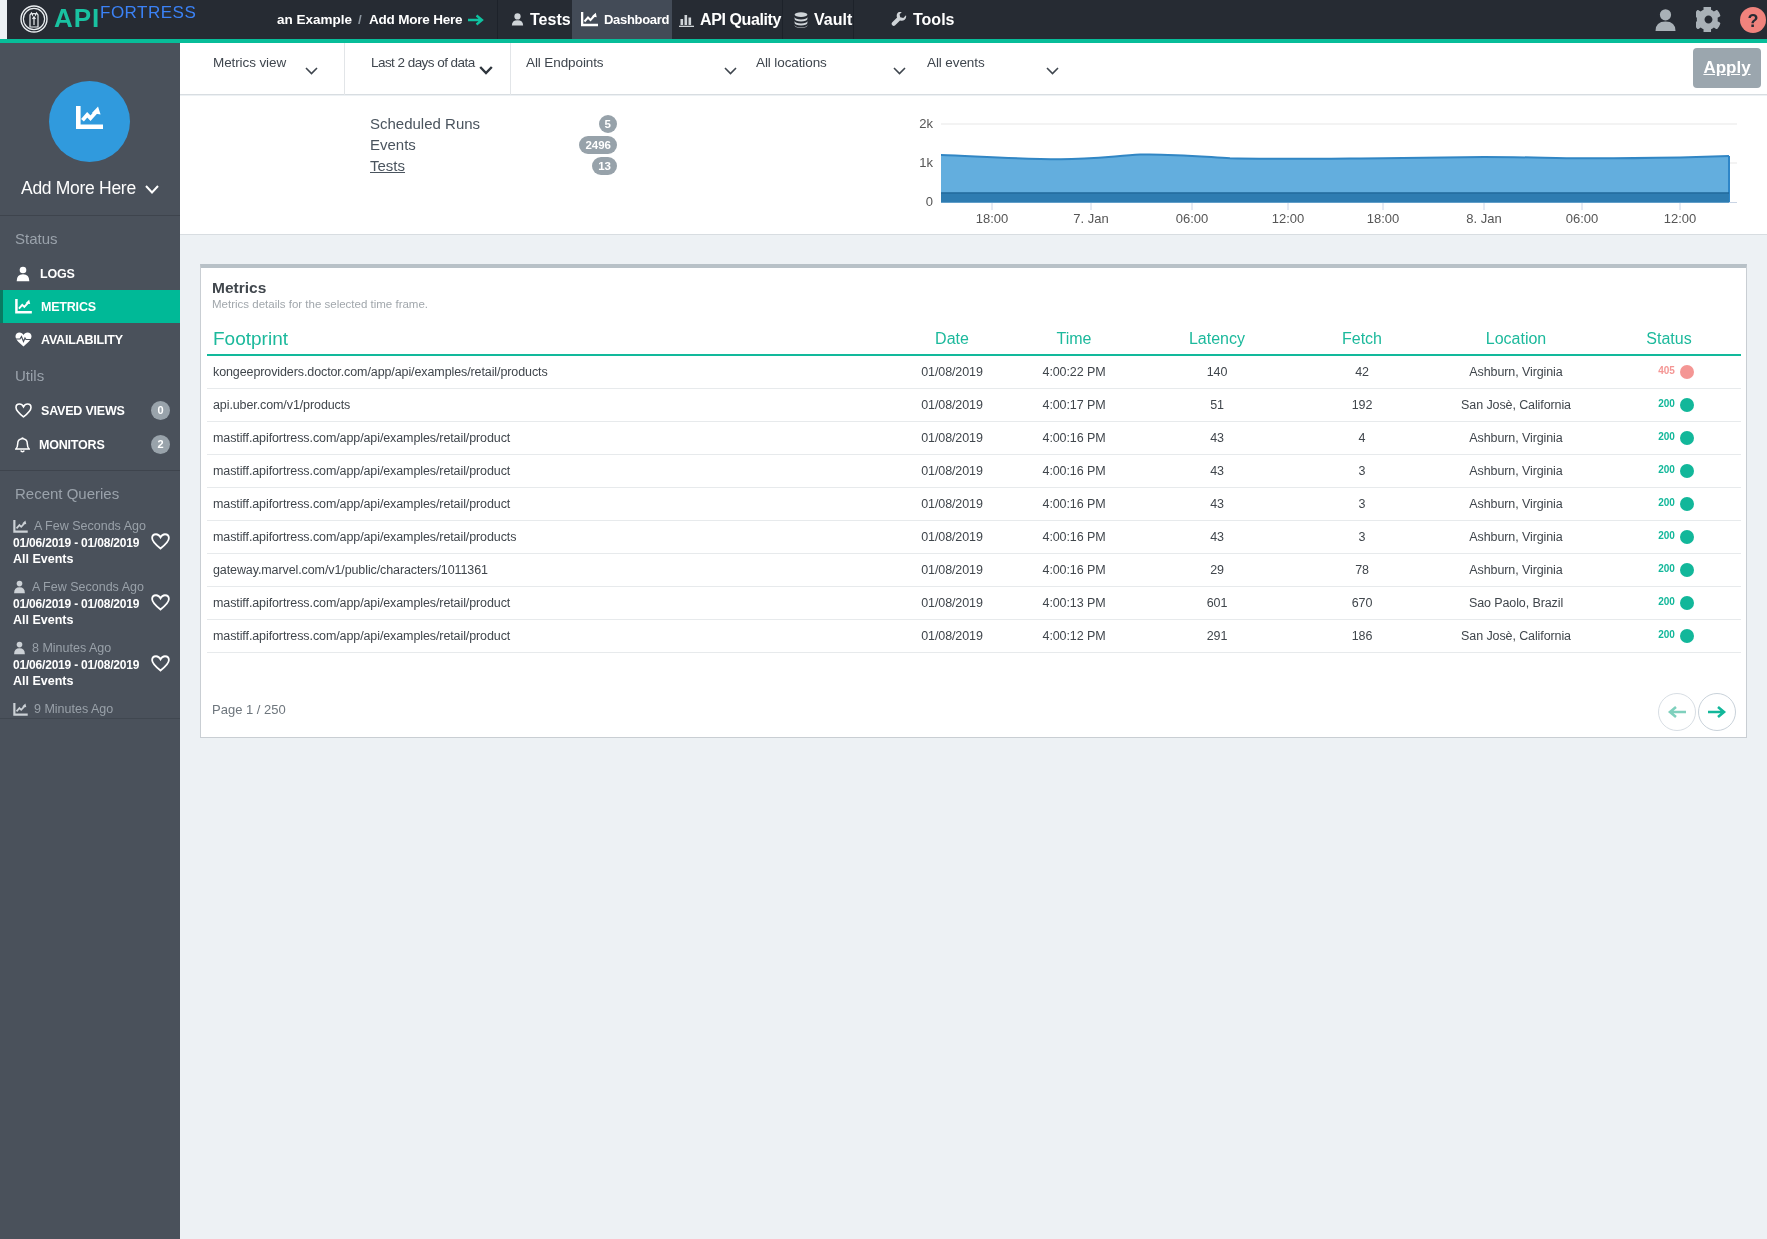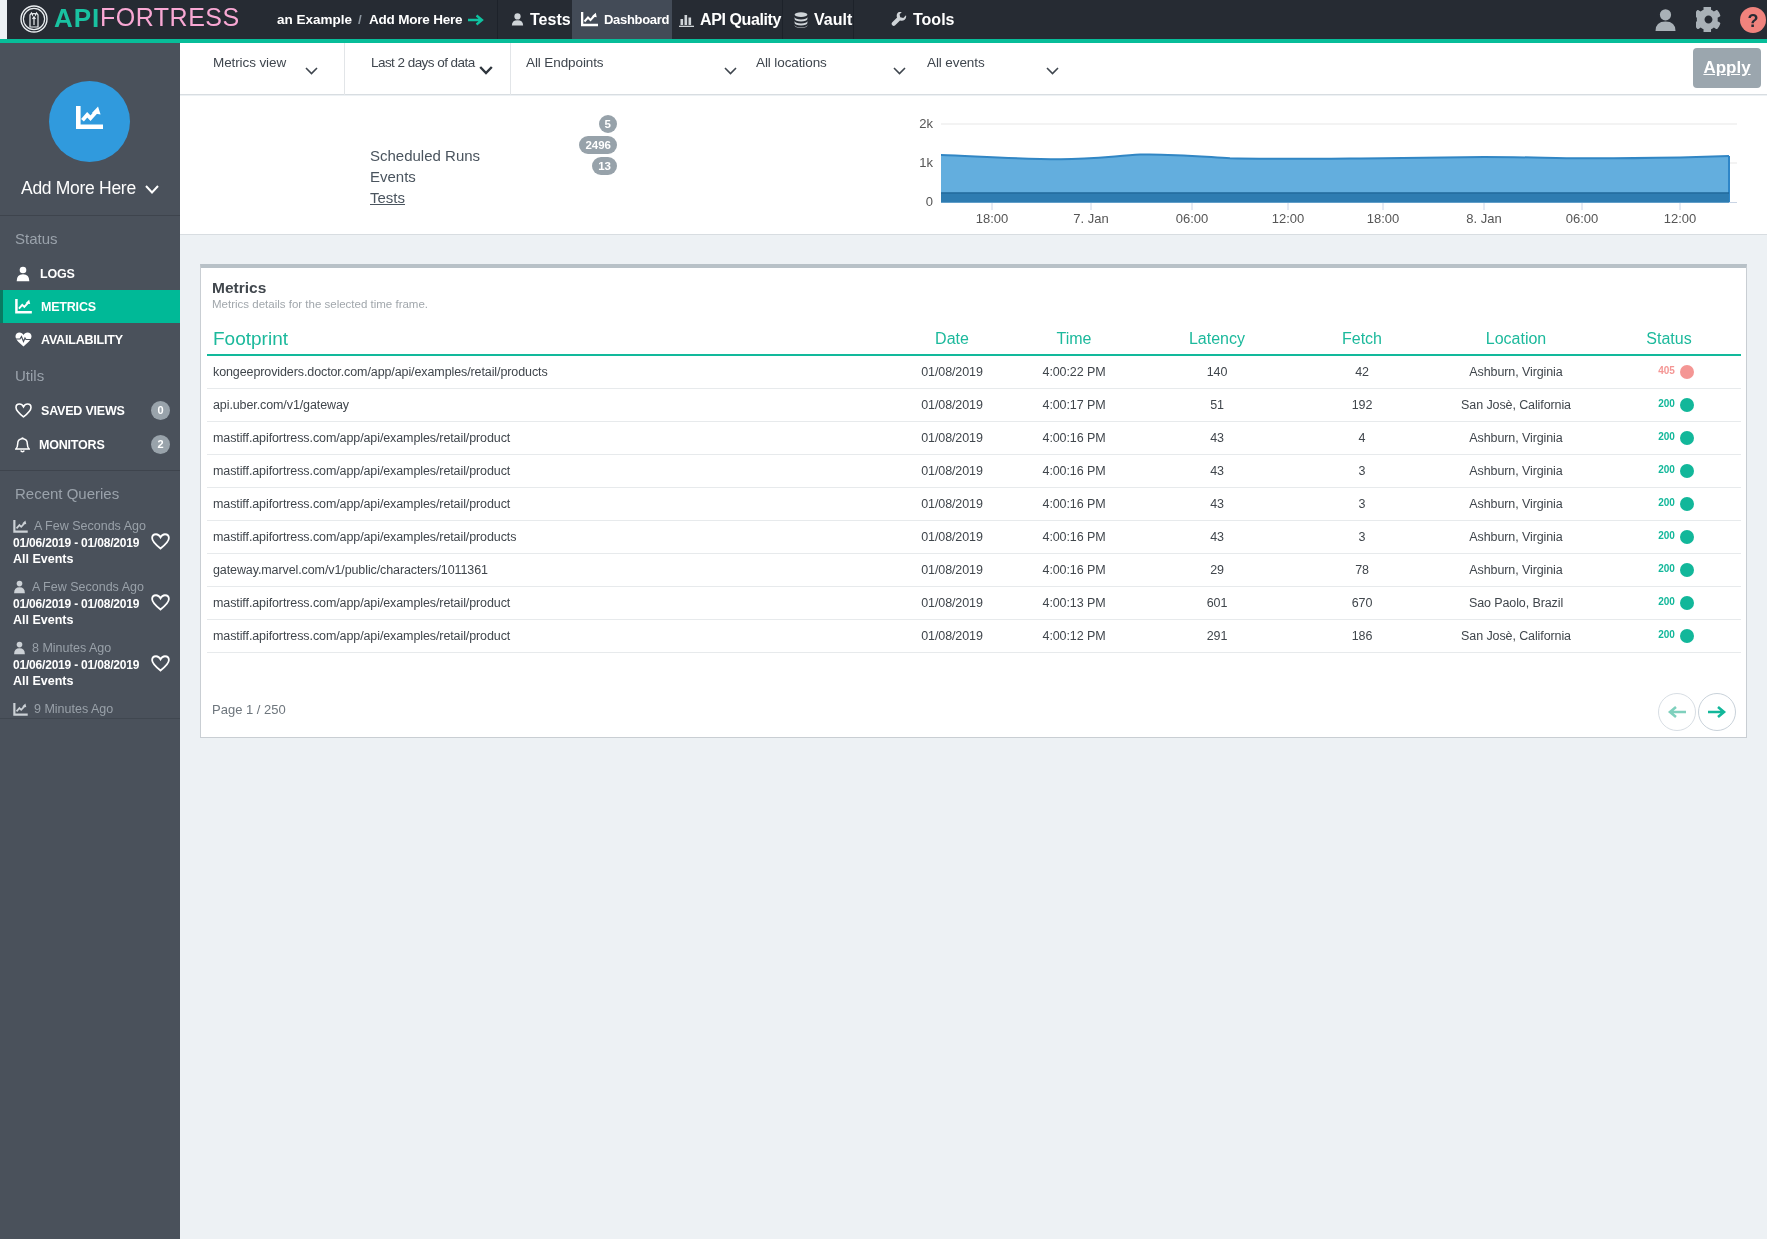--- a/index.html
+++ b/index.html
@@ -9,21 +9,21 @@
 
 
 #nav { position:absolute; left:7px; top:0; width:1767px; height:39px; background:#262b33; }
 #tealstrip { position:absolute; left:0; top:39px; width:1767px; height:4px; background:#07bd99; }
 #nav .sep { position:absolute; top:0; width:1px; height:39px; background:#1d222a; }
 .navtab { position:absolute; top:0; height:39px; display:flex; align-items:center; color:#fff; font-weight:bold; font-size:16px; }
 .navtab svg { margin-right:6px; flex:0 0 auto; }
 .navtab { white-space:nowrap; }
 #tab-dash { background:#434b57; }
 .brand-api { color:#19c2a1; font-weight:bold; font-size:26px; letter-spacing:1px; }
-.brand-fortress { color:#f9a8d4; font-weight:normal; font-size:25px; letter-spacing:0.5px; }
+.brand-fortress { color:#3b82f6; font-weight:normal; font-size:17px; letter-spacing:0.5px; }
 .crumb { position:absolute; top:0; height:39px; display:flex; align-items:center; color:#fff; font-weight:bold; font-size:13.5px; }
 
 
 #side { position:absolute; left:0; top:43px; width:180px; height:1196px; background:#4a515b; color:#fff; }
 #bigcircle { position:absolute; left:49px; top:38px; width:81px; height:81px; border-radius:50%; background:#309add; }
 #addmore { position:absolute; left:0; width:180px; text-align:center; font-size:17.5px; letter-spacing:-0.3px; color:#fdfdfd; }
 .sidehr { position:absolute; left:0; width:180px; height:1px; background:#3e444d; }
 .sideLabel { position:absolute; left:15px; color:#9aa2ab; font-size:15px; }
 .sideitem { position:absolute; left:0; width:180px; height:33px; display:flex; align-items:center; color:#fff; font-size:12.5px; font-weight:bold; letter-spacing:-0.2px; }
 .sideitem svg { margin-left:15px; margin-right:9px; }
@@ -38,21 +38,21 @@
 .rq .heart { position:absolute; right:8px; top:14px; }
 
 
 #filterbar { position:absolute; left:180px; top:43px; width:1587px; height:52px; background:#fff; border-bottom:1px solid #d8dde1; }
 .fcell { position:absolute; top:0; height:39px; display:flex; align-items:center; color:#3f464e; font-size:13.5px; letter-spacing:-0.1px; }
 .fsep { position:absolute; top:0; width:1px; height:52px; background:#e2e5e8; }
 #applybtn { position:absolute; left:1693px; top:48px; width:68px; height:40px; background:#9ba6ae; border-radius:4px; color:#fff; font-weight:bold; font-size:17px; text-align:center; line-height:40px;text-decoration:underline; }
 
 
 #stats { position:absolute; left:180px; top:96px; width:1587px; height:139px; background:#fff; border-bottom:1px solid #d8dde1; }
-.statlabel { position:absolute; left:190px; font-size:15px; color:#4a545e;margin-top:32px; }
+.statlabel { position:absolute; left:190px; font-size:15px; color:#4a545e; }
 .statpill { position:absolute; background:#97a2aa; border-radius:9px; color:#fff; font-size:11.5px; font-weight:bold; height:18px; line-height:18px; padding:0 6px; }
 
 
 #card { position:absolute; left:200px; top:264px; width:1547px; height:474px; background:#fff; border:1px solid #c9ced3; border-top:4px solid #b8c1c7; }
 #card h2 { font-size:15.5px; color:#41474d; margin:11px 0 0 11px; font-weight:bold; }
 #card .sub { font-size:11.5px; color:#a1a7ac; margin:1px 0 0 11px; }
 table { border-collapse:collapse; table-layout:fixed; position:absolute; left:6px; top:60px; width:1534px; }
 th { color:#1cb99c; font-weight:normal; border-bottom:2px solid #12b99b; }
 th.fp { text-align:left; font-size:19px; padding-left:6px; padding-bottom:4px; vertical-align:bottom; }
 th.c { text-align:center; font-size:16px; vertical-align:bottom; padding-bottom:6px; }
@@ -330,21 +330,21 @@
     <tr>
           <td class="fp">kongeeproviders.doctor.com/app/api/examples/retail/products</td>
           <td>01/08/2019</td>
           <td>4:00:22 PM</td>
           <td>140</td>
           <td>42</td>
           <td>Ashburn, Virginia</td>
           <td class="bad"><span class="scode">405</span><span class="dot"></span></td>
         </tr>
     <tr>
-          <td class="fp">api.uber.com/v1/gateway</td>
+          <td class="fp">api.uber.com/v1/products</td>
           <td>01/08/2019</td>
           <td>4:00:17 PM</td>
           <td>51</td>
           <td>192</td>
           <td>San Josè, California</td>
           <td class="ok"><span class="scode">200</span><span class="dot"></span></td>
         </tr>
     <tr>
           <td class="fp">mastiff.apifortress.com/app/api/examples/retail/product</td>
           <td>01/08/2019</td>

